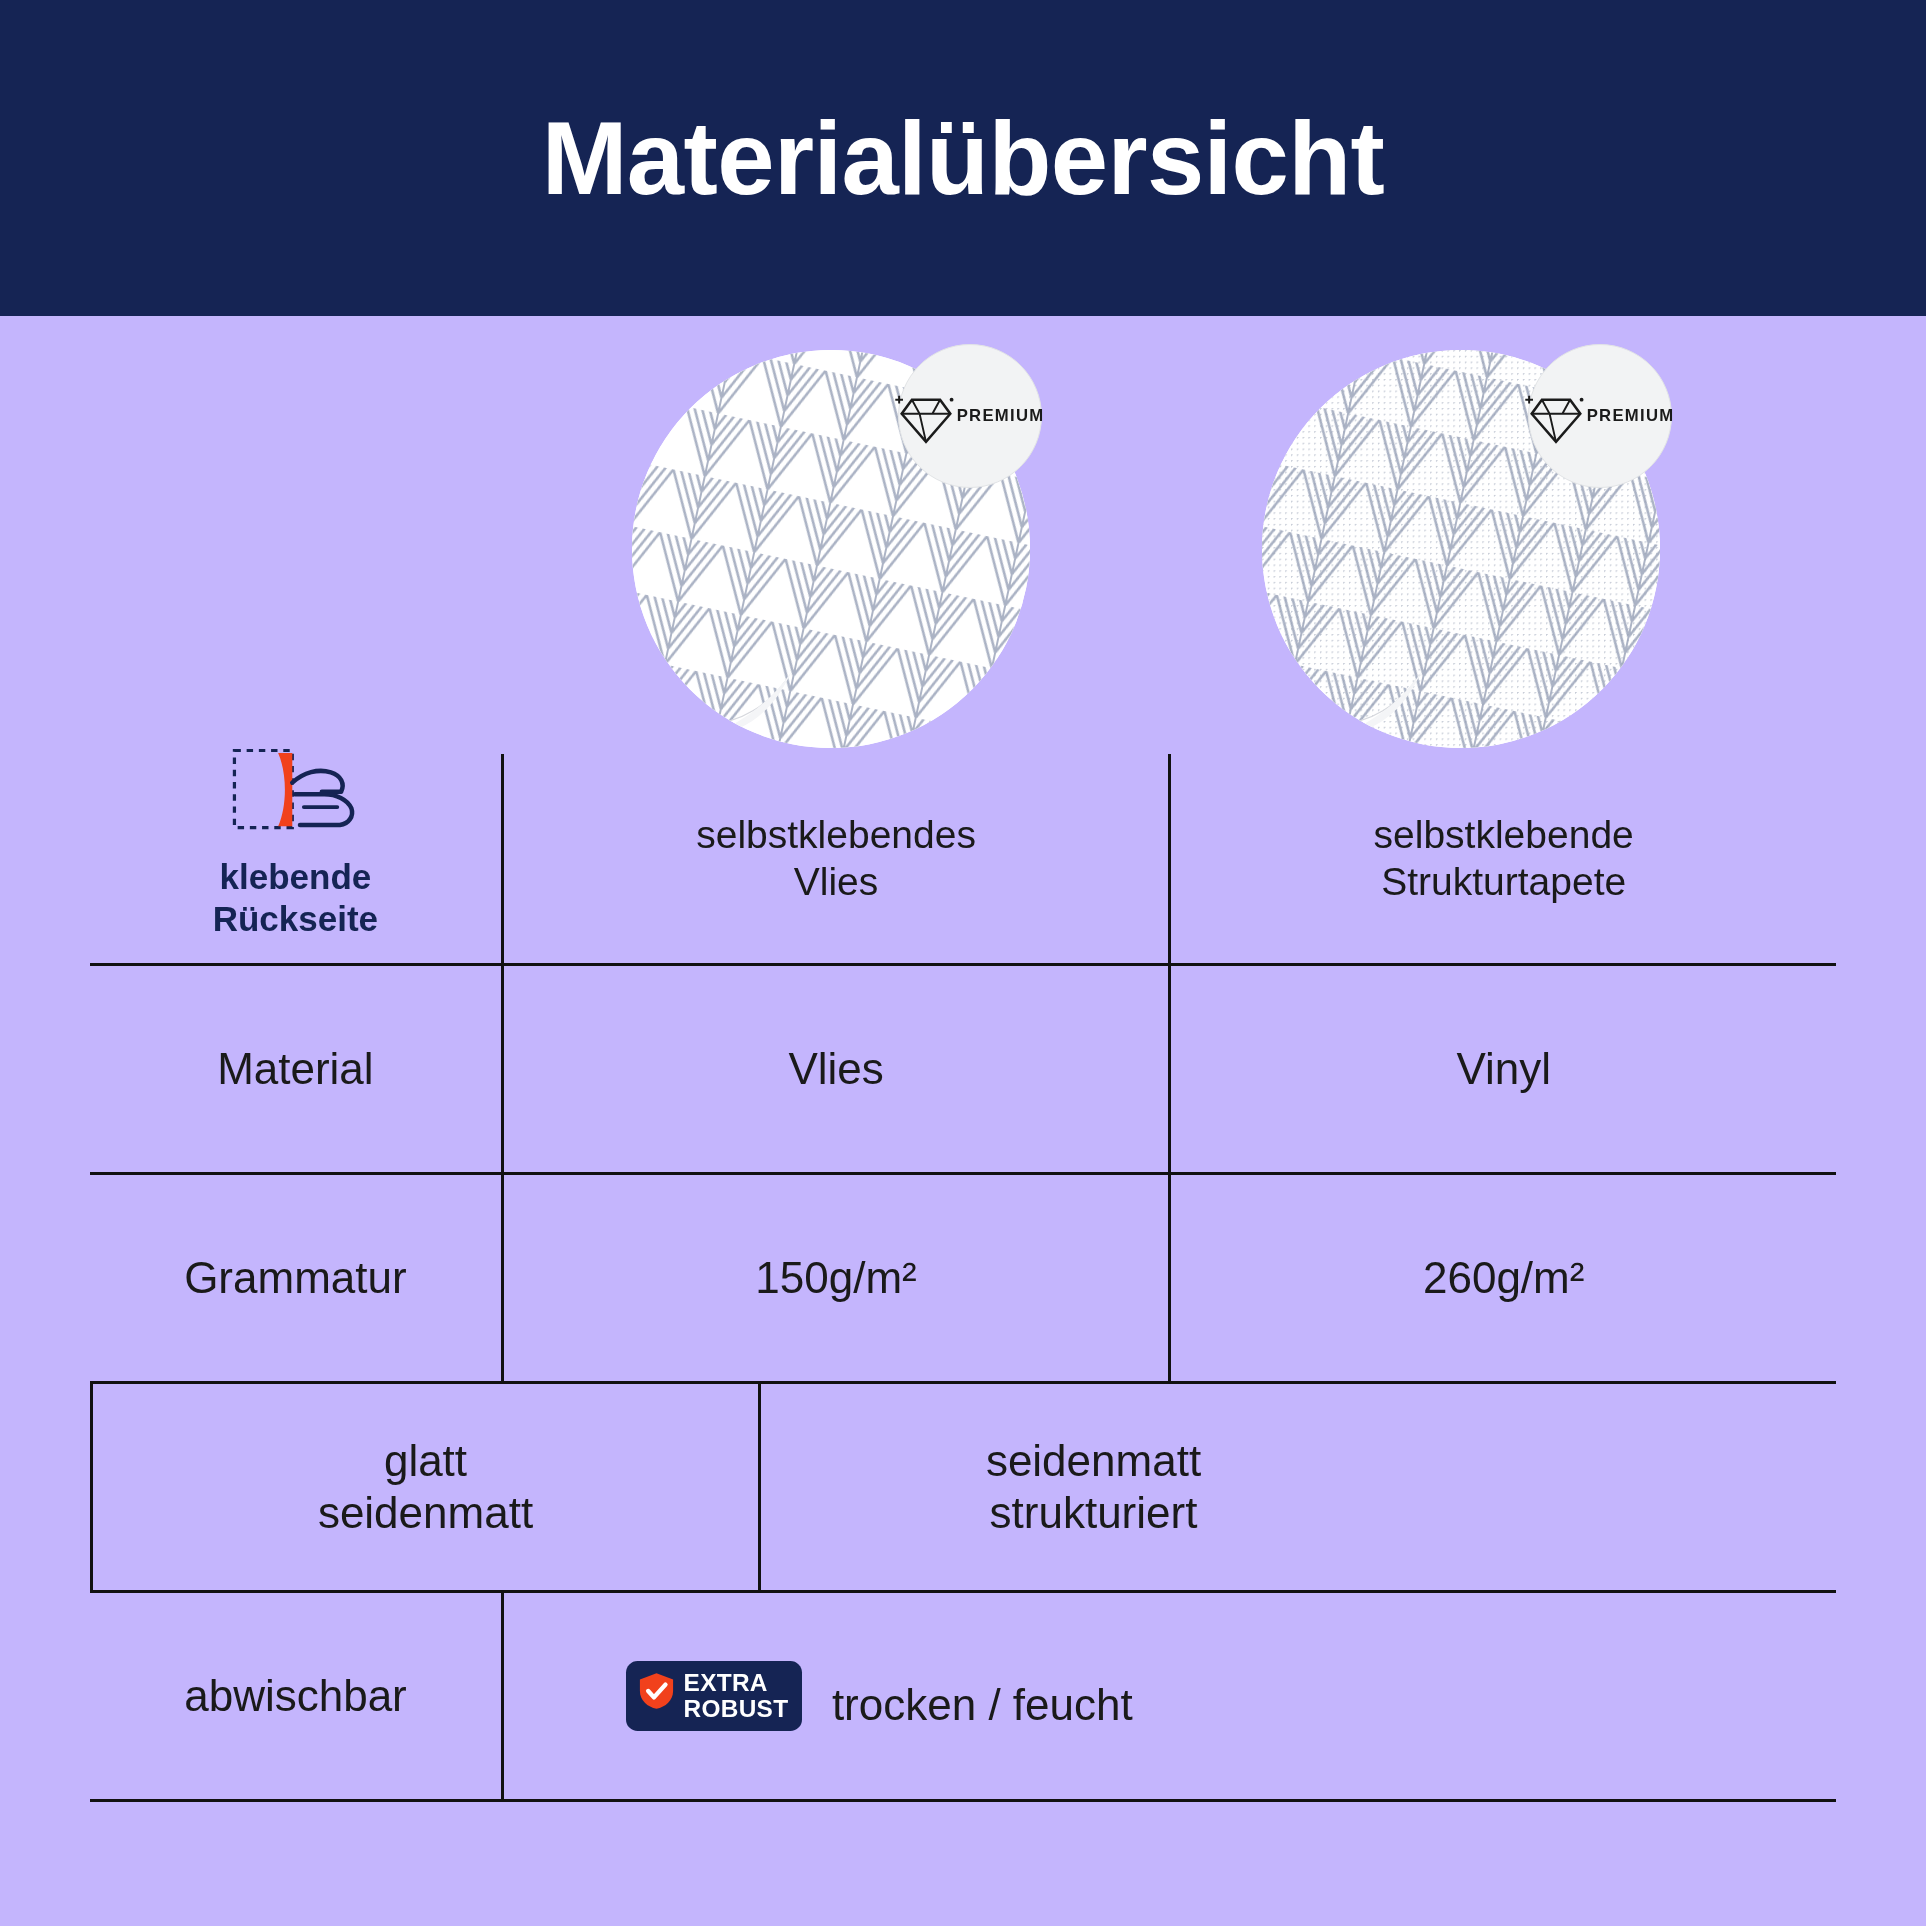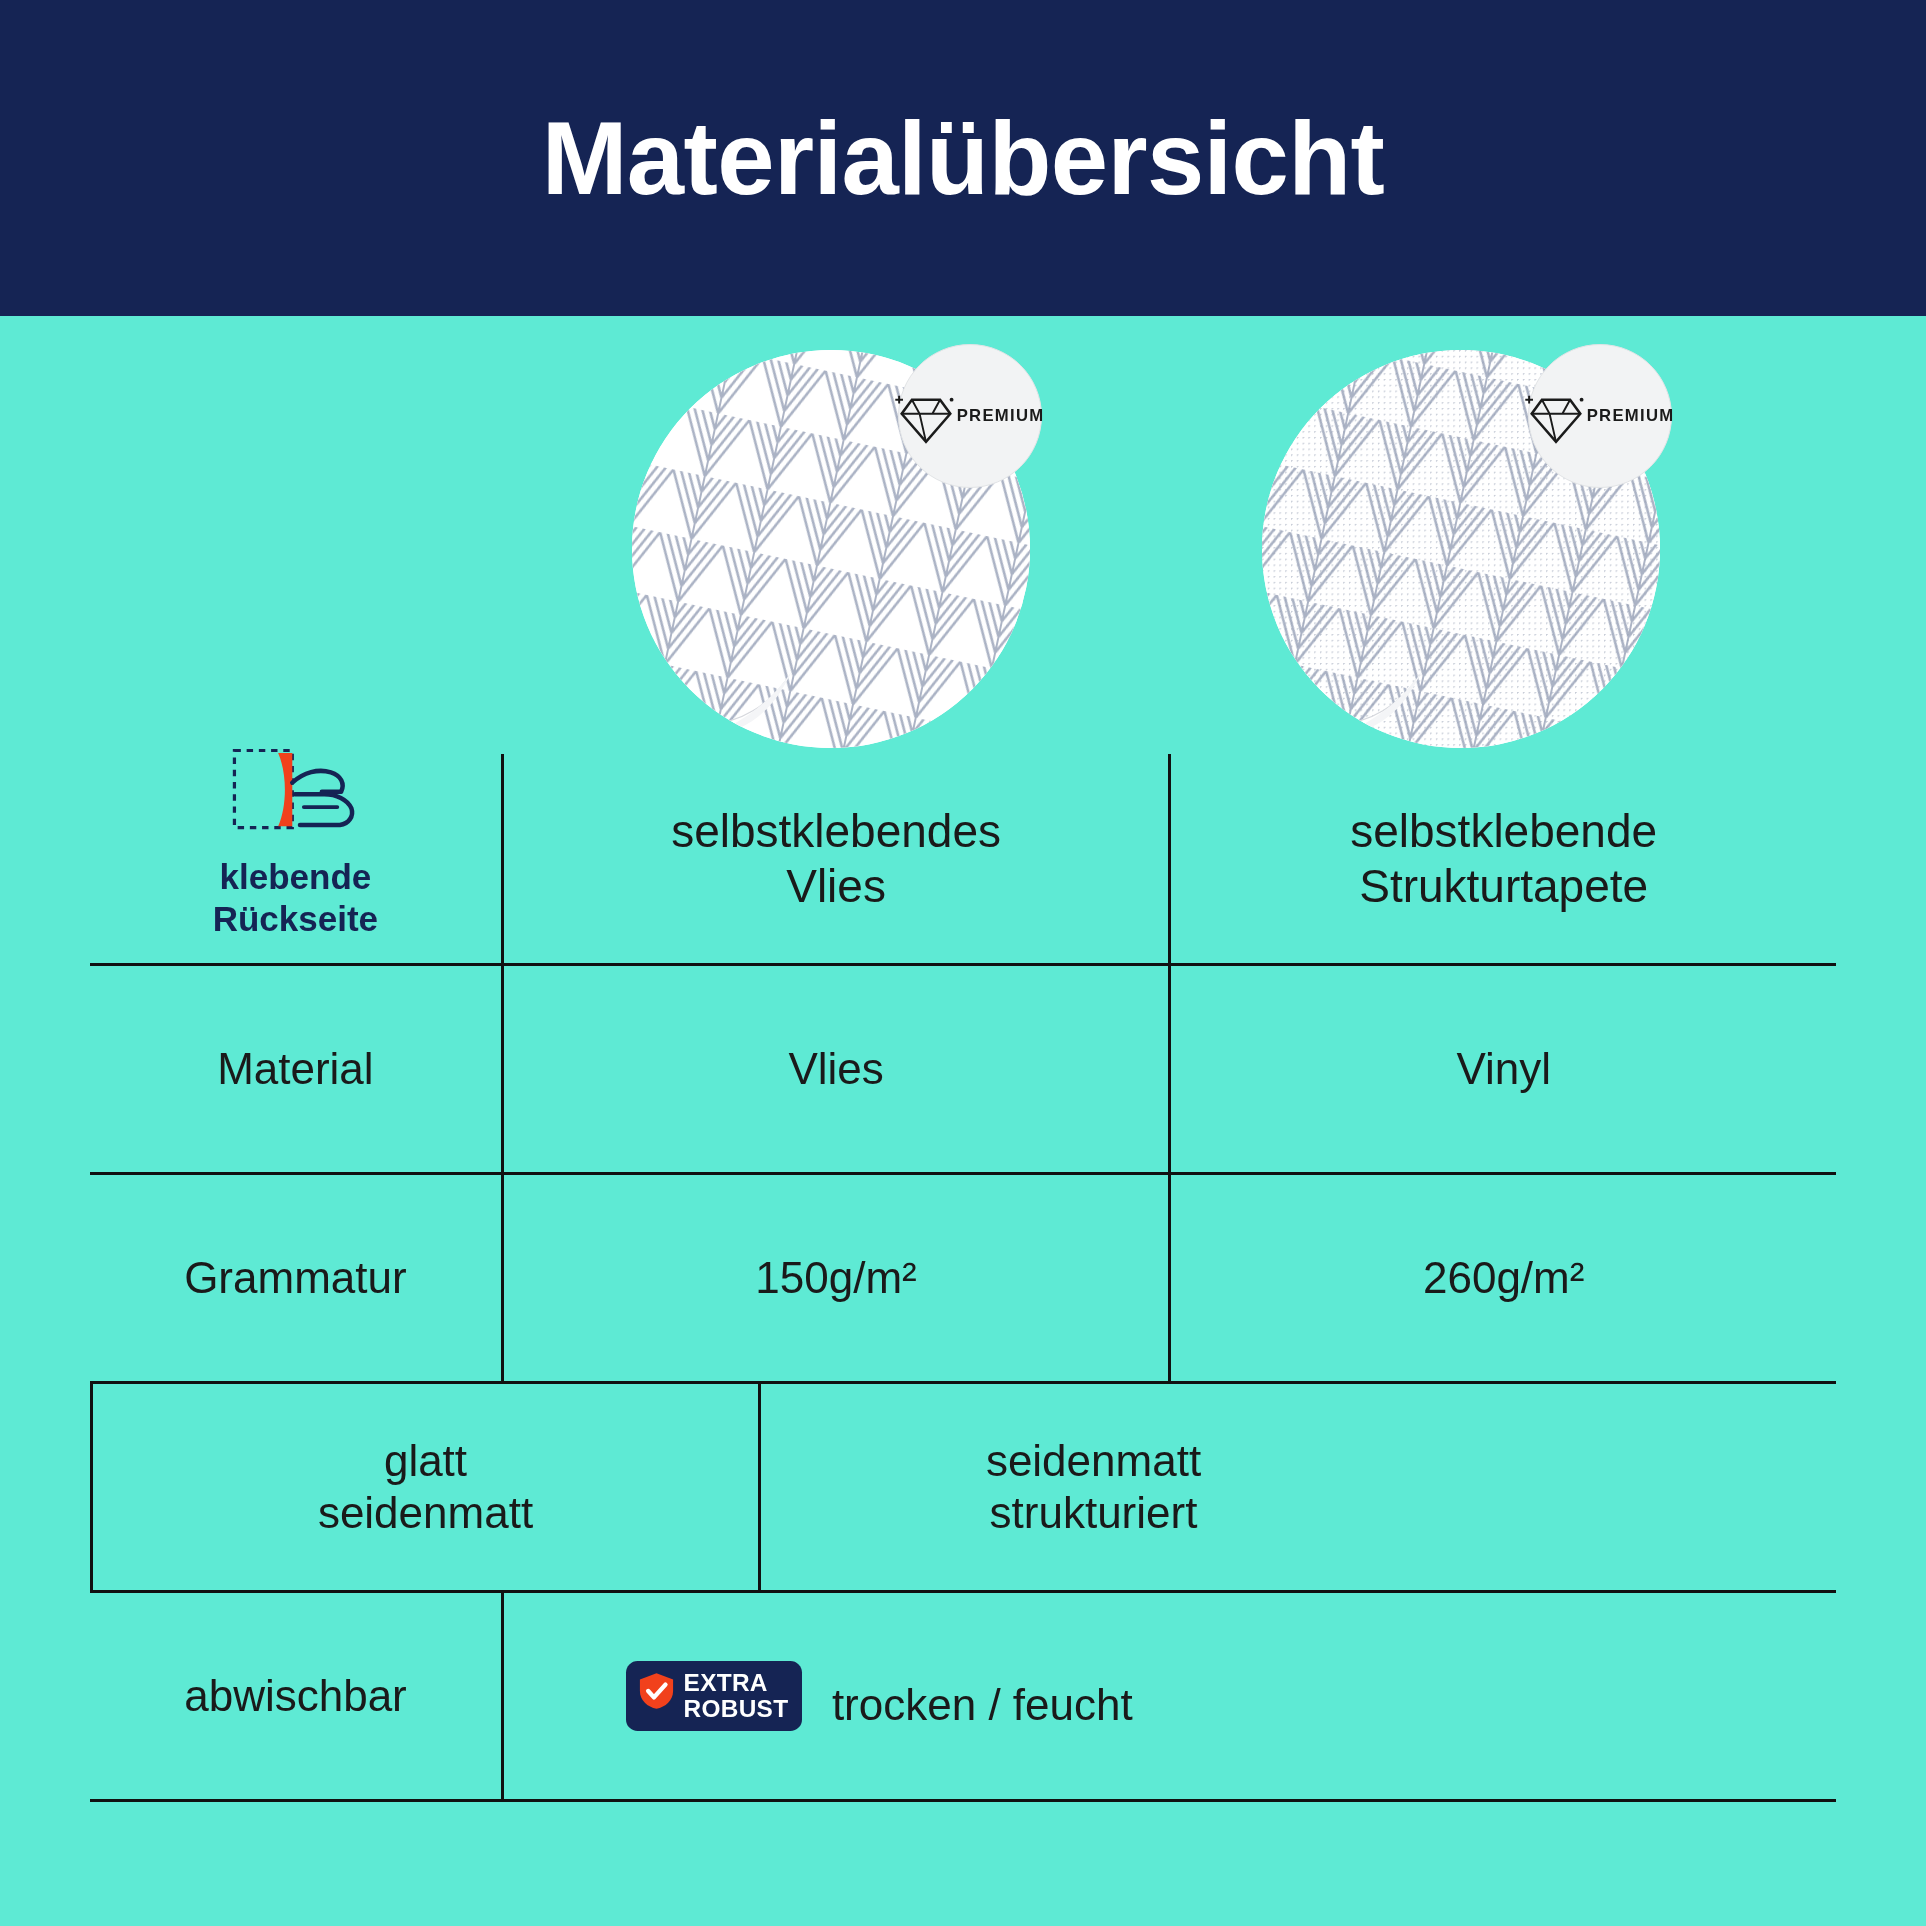--- a/index.html
+++ b/index.html
@@ -10,21 +10,21 @@
     width: 1926px;
     height: 1926px;
     background: #ffffff;
     font-family: "Liberation Sans", sans-serif;
     overflow: hidden;
   }
   .page {
     position: relative;
     width: 1926px;
     height: 1926px;
-    background: #5eead4;
+    background: #c4b5fd;
   }
 
   
   .header {
     position: absolute;
     left: 0;
     top: 0;
     width: 1926px;
     height: 316px;
     background: #152454;
@@ -163,21 +163,21 @@
     font-size: 35px;
     line-height: 1.2;
     margin-top: 9px;
   }
   .icon-glue {
     width: 135px;
     height: 103px;
     margin-top: -26px;
   }
   .head-text {
-    font-size: 46px;
+    font-size: 39px;
   }
 
   .robust-badge {
     display: inline-flex;
     align-items: center;
     background: #152454;
     border-radius: 11.6px;
     padding: 9px 14px 9px 11.6px;
     margin-right: 29.5px;
   }

